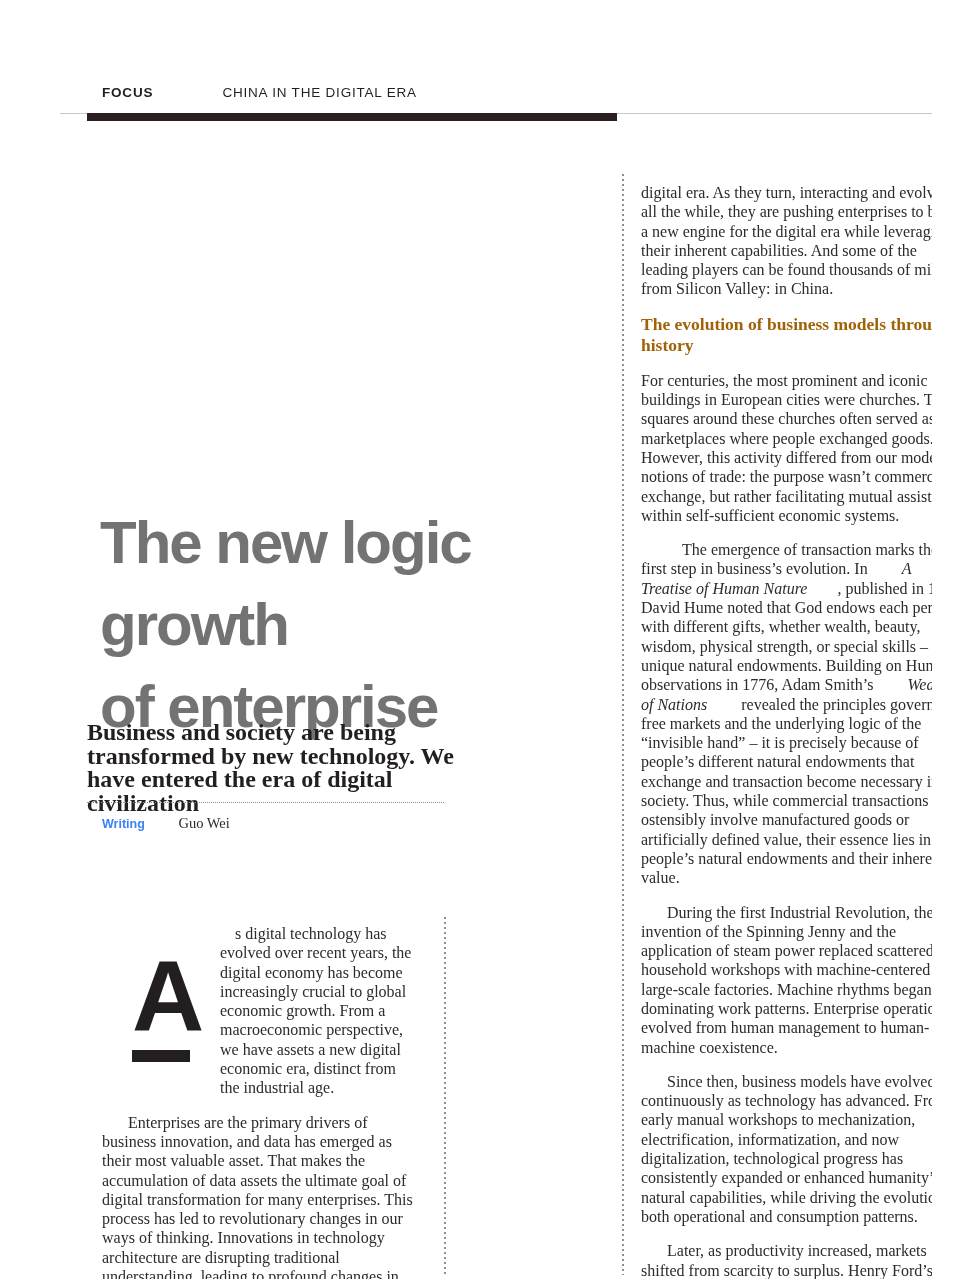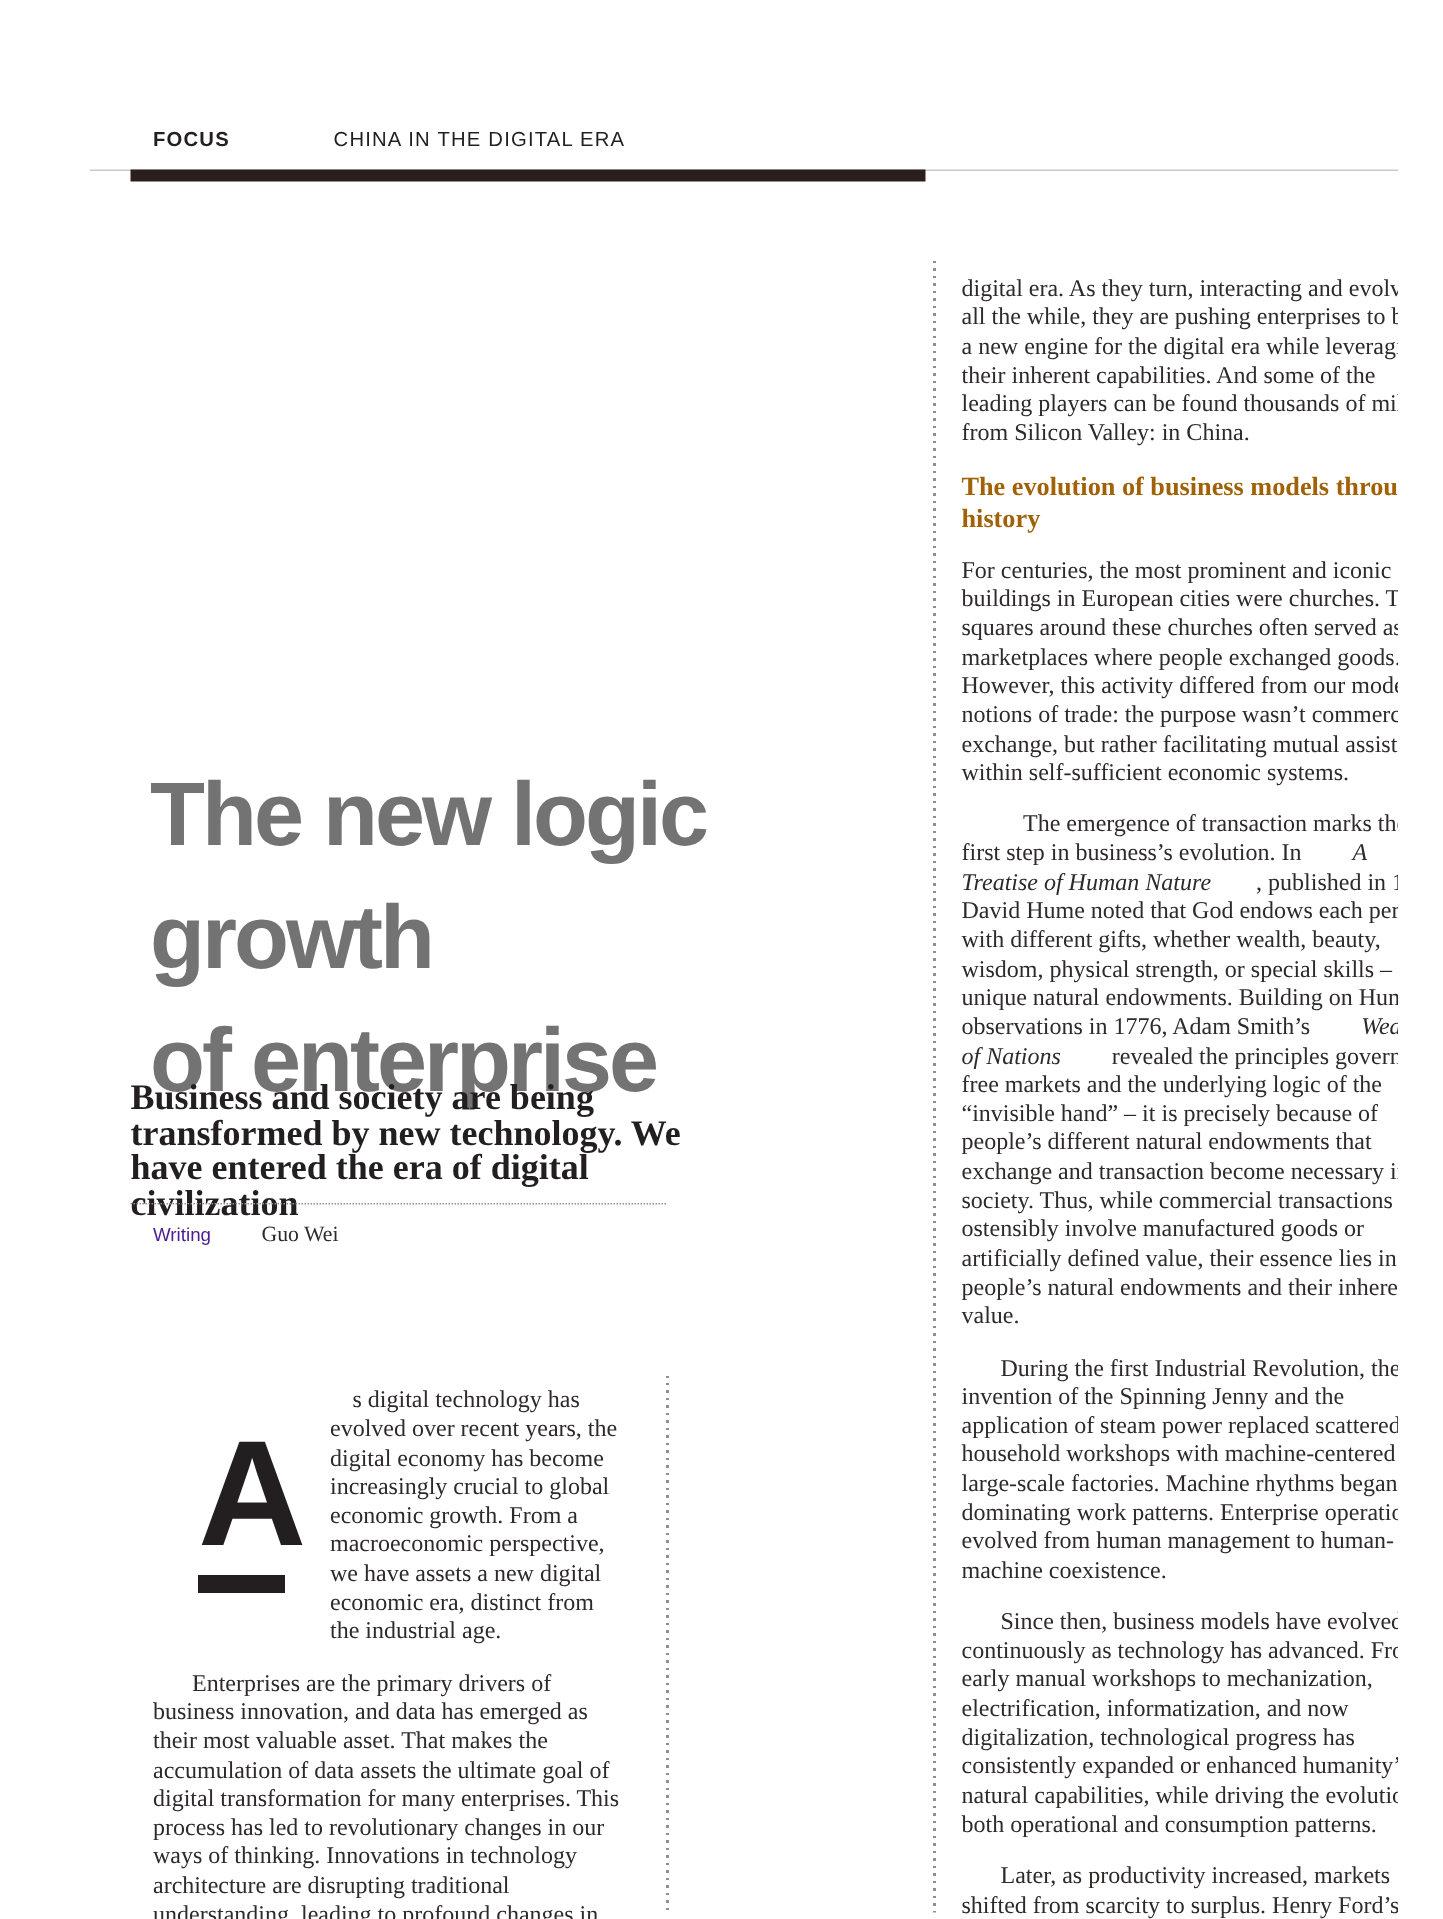--- a/index.html
+++ b/index.html
@@ -39,21 +39,21 @@
   .byline-rule {
     position:absolute; left:27px; top:742px; width:357px; height:0;
     border-top:1.5px dotted #8f8f8f;
   }
   .byline {
     position:absolute; left:27px; top:755px;
     font-size:14.5px; color:#2e2a2a;
   }
   .byline .lbl {
     font-family:"Liberation Sans", sans-serif;
-    font-weight:normal; font-size:12.5px; color:#4c1d95;
+    font-weight:bold; font-size:12.5px; color:#3b82f6;
   }
   
   .body-col p {
     font-size:16px; line-height:19.3px; color:#2e2a2a;
     text-align:left;
   }
   .body-col p.ind { text-indent:26px; }
   .left-col  { position:absolute; left:27px;  top:849px; width:347px; }
   .right-col { position:absolute; left:566px; top:108px; width:354px; }
   .right-col h3 {

